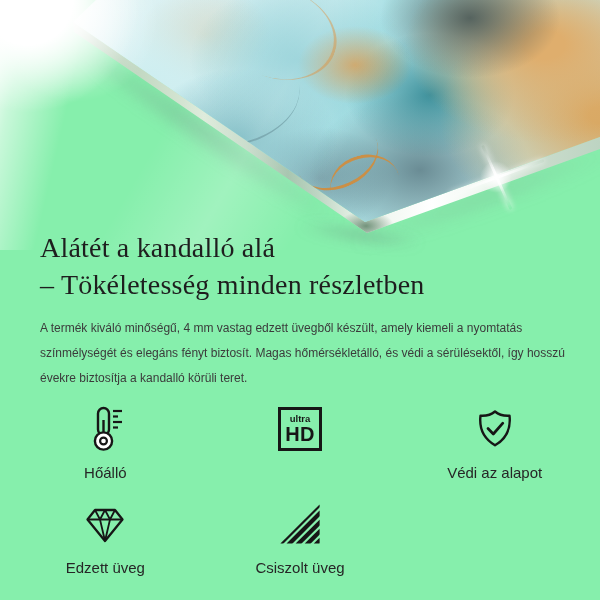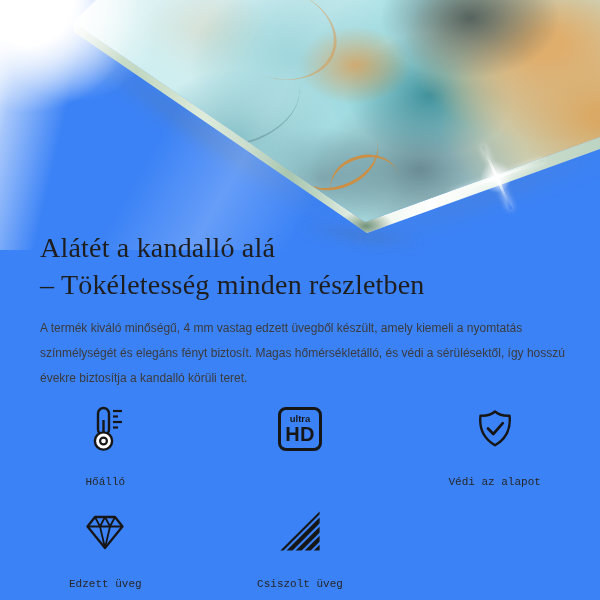--- a/index.html
+++ b/index.html
@@ -1,17 +1,17 @@
 <!DOCTYPE html>
 <html><head>
 <meta charset="utf-8">
 <style>
   html,body { margin:0; padding:0; background:#fff; }
   .stage {
-    position:relative; width:600px; height:600px; background:#3b82f6;
+    position:relative; width:600px; height:600px; background:#86efac;
     overflow:hidden; font-family:"Liberation Sans", sans-serif;
   }
 
   
   .hero { position:absolute; left:0; top:0; width:600px; height:250px; }
 
   .shadow { position:absolute; border-radius:50%; pointer-events:none; }
   .s1 { left:33px; top:117px; width:340px; height:30px; transform:rotate(34deg);
         background:radial-gradient(closest-side, rgba(108,118,122,.32), rgba(108,118,122,0));
         filter:blur(7px); }
@@ -77,23 +77,23 @@
   .content { position:absolute; left:40px; top:229px; width:528px; }
   h1 { margin:0; font-family:"Liberation Serif", serif; font-weight:400;
        font-size:28px; line-height:37px; color:#1e1e1e; letter-spacing:.2px; }
   .content p { margin:13px 0 0; font-size:12px; line-height:25px; color:#3b3b3b; }
 
   
   .features { position:absolute; left:8px; top:404px; width:584px;
               display:grid; grid-template-columns:repeat(3,1fr); row-gap:18px; }
   .feature { display:flex; flex-direction:column; align-items:center; }
   .icon { height:50px; display:flex; align-items:center; justify-content:center; }
-  .flabel { margin-top:22px; font-size:11px; color:#262626;font-family:Liberation Mono, monospace; }
-
-  .uhd { width:38px; height:38px; border:3px solid #161616; border-radius:8px;
+  .flabel { margin-top:10px; font-size:15px; color:#262626; }
+
+  .uhd { width:38px; height:38px; border:3px solid #161616; border-radius:0;
          display:flex; flex-direction:column; align-items:center; justify-content:center;
          line-height:1; color:#161616; }
   .uhd .u { font-size:9.5px; font-weight:700; margin-bottom:1px; }
   .uhd .h { font-size:20px; font-weight:700; letter-spacing:.3px; }
 
   svg { display:block; }
 </style>
 </head>
 <body>
 

